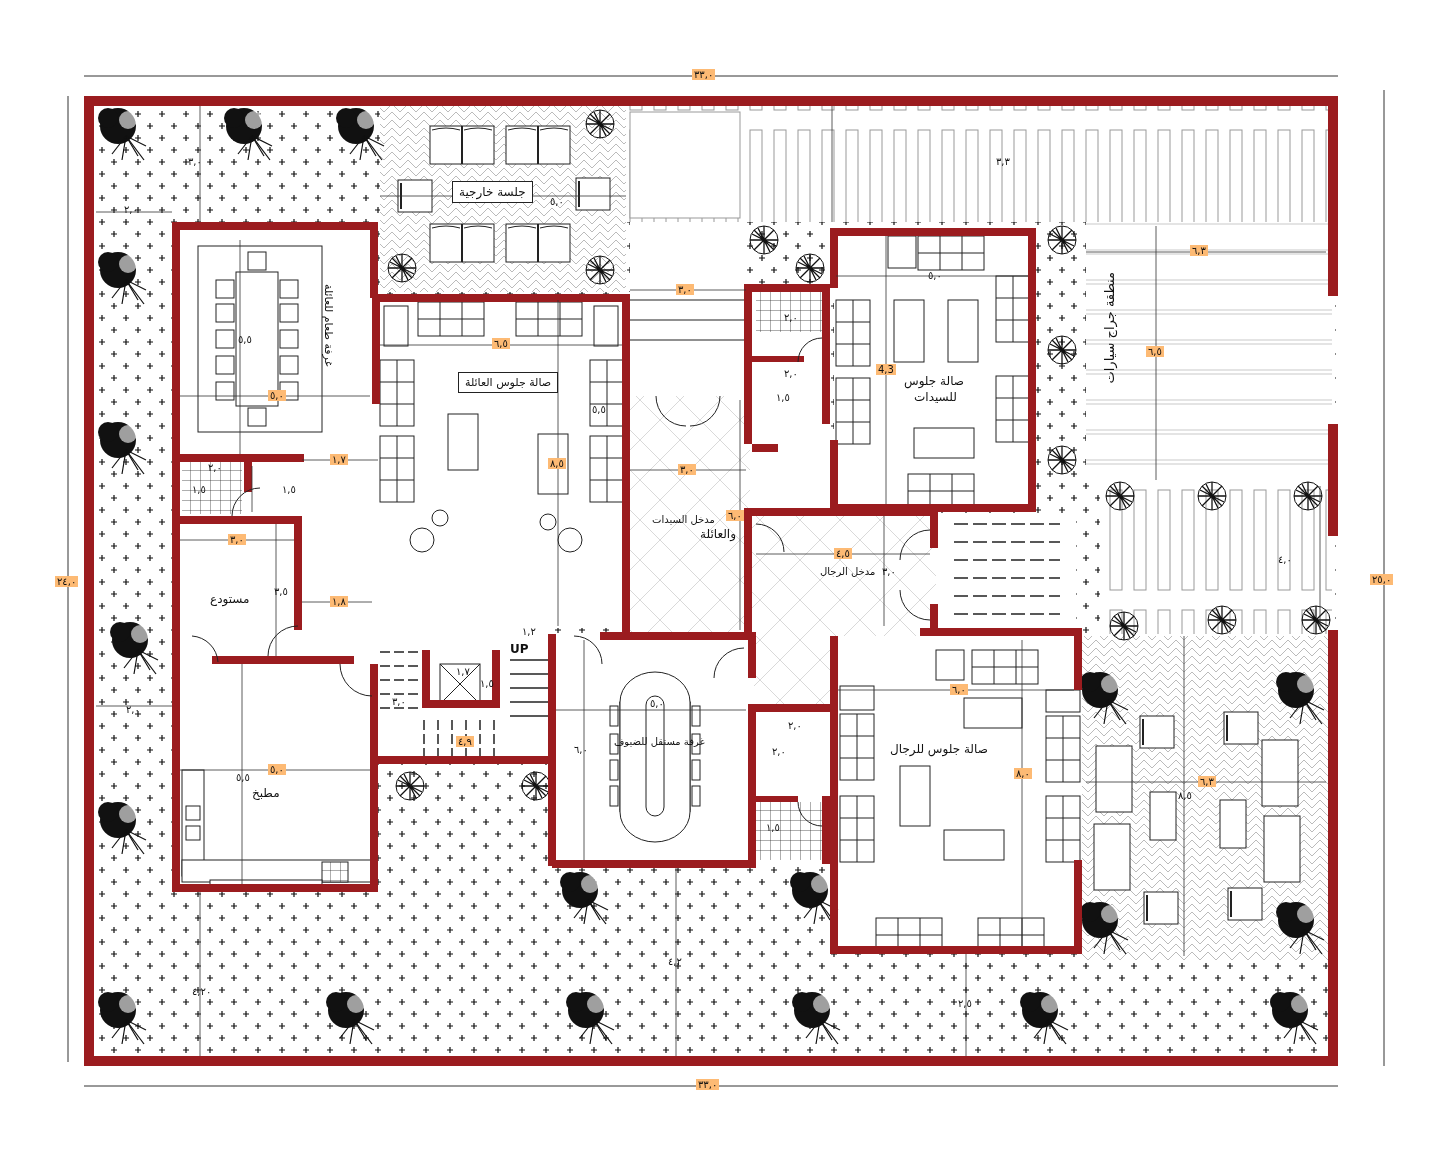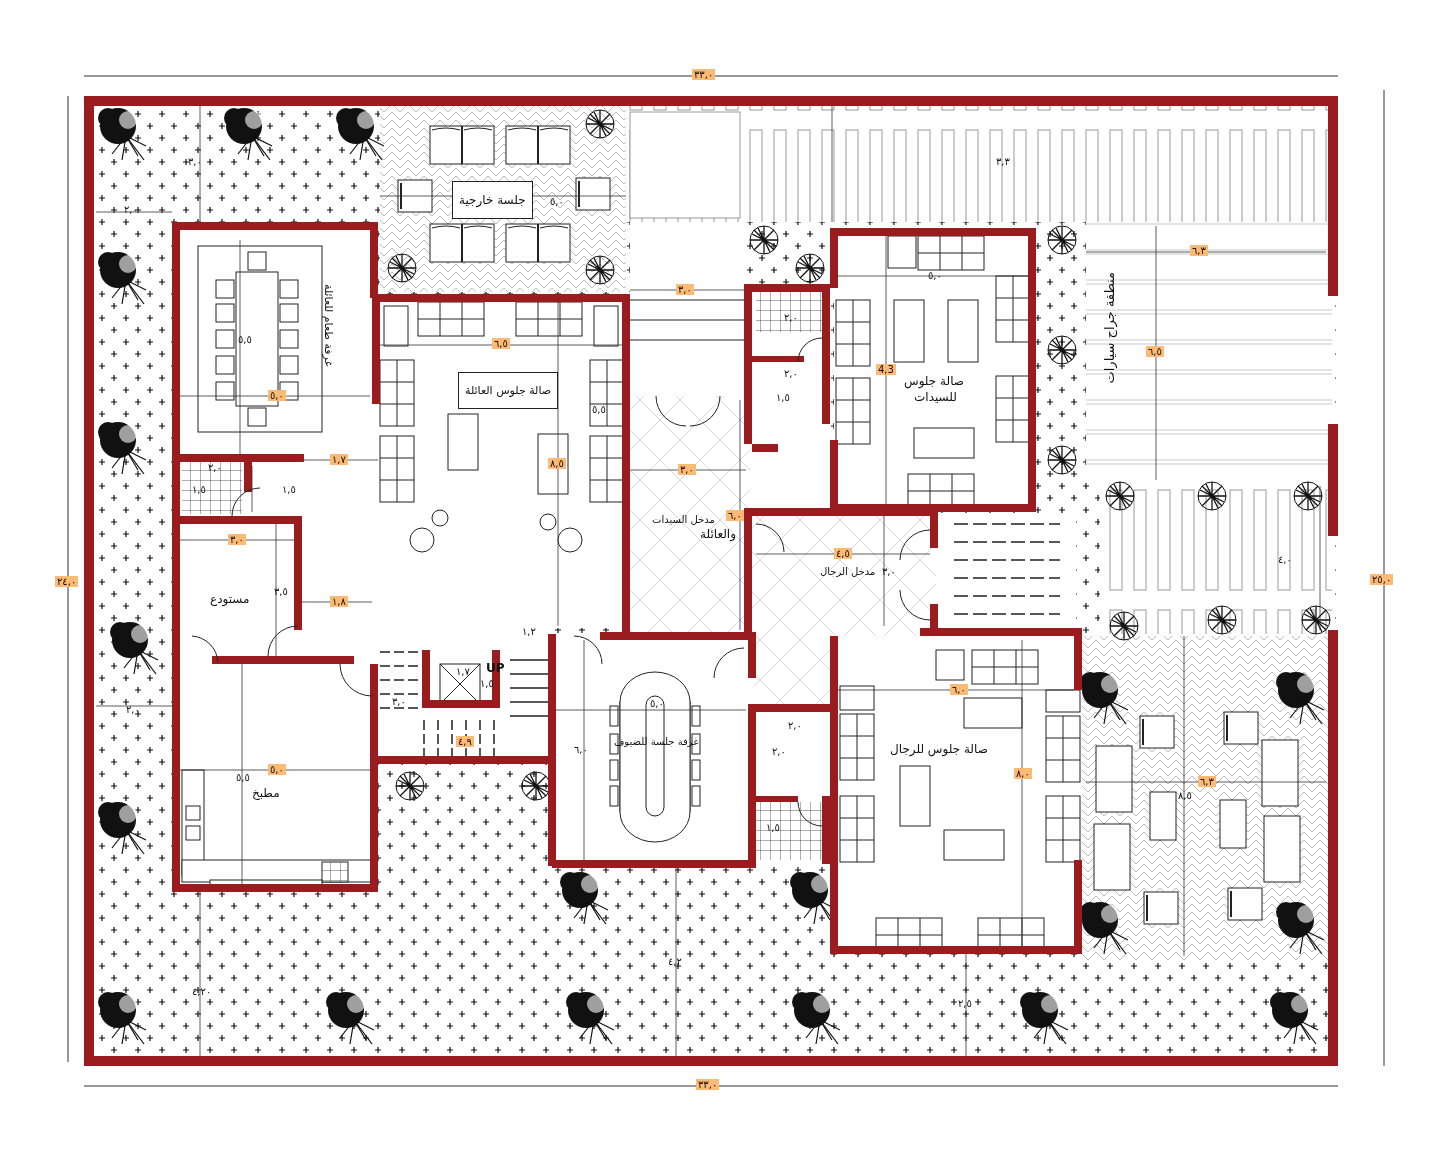--- a/index.html
+++ b/index.html
@@ -2,21 +2,21 @@
 <html><head>
 <meta charset="utf-8">
 <style>
   html,body{margin:0;padding:0;background:#ffffff;}
   body{width:1440px;height:1152px;position:relative;overflow:hidden;font-family:"DejaVu Sans",sans-serif;}
   #plan{position:absolute;left:0;top:0;width:1440px;height:1152px;}
   .lbl{position:absolute;font-family:"DejaVu Sans",sans-serif;color:#111;white-space:nowrap;direction:rtl;}
   .dim{position:absolute;font-family:"DejaVu Sans",sans-serif;font-size:10px;color:#111;background:#fdba74;padding:0 2px;white-space:nowrap;}
   .dim.nobg{background:transparent;}
   .room-label{font-size:12px;}
-  .room-label.boxed{border:1px solid #222;background:#fff;padding:11px 6px;}
+  .room-label.boxed{border:1px solid #222;background:#fff;padding:3px 6px;}
   .vert{writing-mode:vertical-rl;}
   .watermark{position:absolute;left:600px;top:1050px;width:240px;text-align:center;color:#cfcfcf;pointer-events:none;}
   .watermark .ar{font-size:46px;font-weight:bold;line-height:48px;direction:rtl;}
   .watermark .en{font-size:24px;font-weight:bold;}
   .up{position:absolute;font-size:12px;font-weight:bold;color:#111;}
 </style>
 </head>
 <body>
 
 <svg id="plan" viewBox="0 0 1440 1152" xmlns="http://www.w3.org/2000/svg">
@@ -477,33 +477,33 @@
 <div class="dim nobg" style="left:880px;top:566px;">٣,٠</div>
 
 <div class="lbl room-label" style="left:210px;top:592px;">مستودع</div>
 <div class="dim" style="left:228px;top:534px;">٣,٠</div>
 <div class="dim nobg" style="left:272px;top:586px;text-align:center;">٣,٥</div>
 
 <div class="lbl room-label" style="left:252px;top:786px;">مطبخ</div>
 <div class="dim" style="left:268px;top:764px;">٥,٠</div>
 <div class="dim nobg" style="left:234px;top:772px;">٥,٥</div>
 
-<div class="lbl" style="left:614px;top:736px;font-size:10px;">غرفة جلسة للضيوف</div>
+<div class="lbl" style="left:614px;top:736px;font-size:10px;">غرفة مستقل للضيوف</div>
 <div class="dim nobg" style="left:648px;top:698px;">٥,٠</div>
 <div class="dim nobg" style="left:572px;top:744px;">٦,٠</div>
 
 <div class="lbl room-label" style="left:890px;top:742px;">صالة جلوس للرجال</div>
 <div class="dim" style="left:950px;top:684px;">٦,٠</div>
 <div class="dim" style="left:1014px;top:768px;">٨,٠</div>
 
 <div class="dim" style="left:1198px;top:776px;">٦,٣</div>
 <div class="dim nobg" style="left:1176px;top:790px;">٨,٥</div>
 <div class="dim nobg" style="left:1276px;top:554px;">٤,٠</div>
 
-<div class="up" style="left:486px;top:642px;margin-top:19px;">UP</div>
+<div class="up" style="left:510px;top:642px;">UP</div>
 <div class="dim" style="left:456px;top:736px;">٤,٩</div>
 <div class="dim nobg" style="left:390px;top:696px;">٣,٠</div>
 <div class="dim nobg" style="left:520px;top:626px;">١,٢</div>
 <div class="dim nobg" style="left:454px;top:666px;">١,٧</div>
 <div class="dim nobg" style="left:478px;top:678px;">١,٥</div>
 
 <div class="dim nobg" style="left:206px;top:462px;">٢,٠</div>
 <div class="dim nobg" style="left:190px;top:484px;">١,٥</div>
 <div class="dim nobg" style="left:782px;top:312px;">٢,٠</div>
 <div class="dim nobg" style="left:782px;top:368px;">٢,٠</div>

